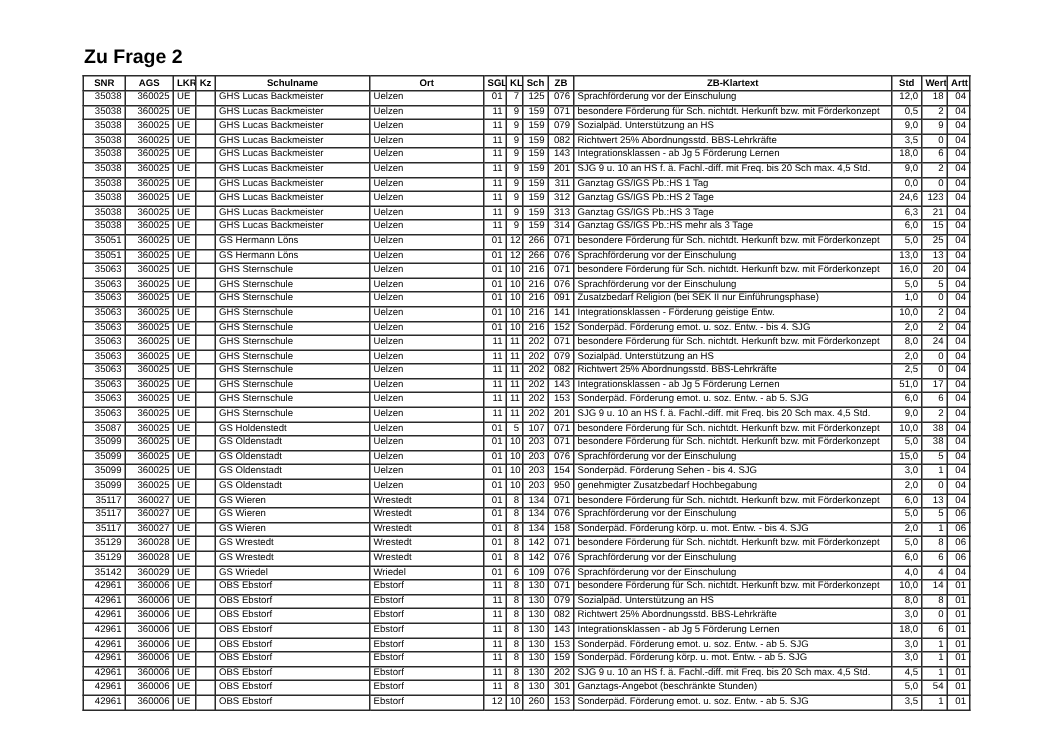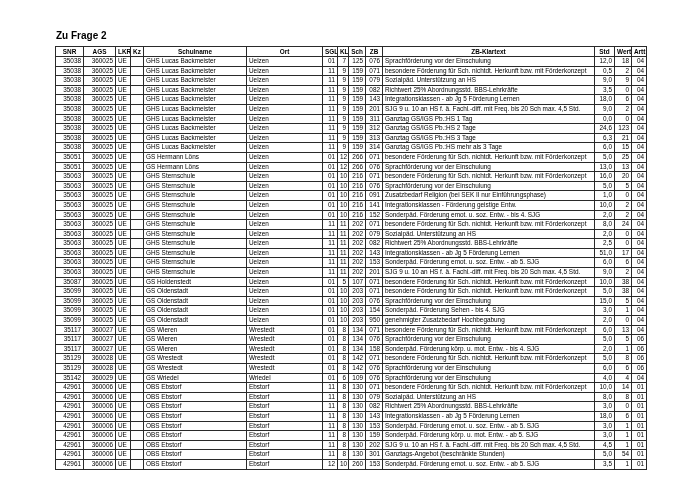--- a/index.html
+++ b/index.html
@@ -12,21 +12,21 @@
     font-family: "Liberation Sans", sans-serif;
     color: #000;
   }
   .sheet {
     box-sizing: border-box;
     width: 700px;
     height: 495px;
     padding: 30px 10px 0 55px;
   }
   .title {
-    font-size: 10px;
+    font-size: 13px;
     font-weight: bold;
     margin: 0 0 5px 1px;
   }
   table.grid {
     border-collapse: collapse;
     table-layout: fixed;
     width: 591px;
   }
   table.grid th, table.grid td {
     border: 0.6px solid #2a2a2a;

